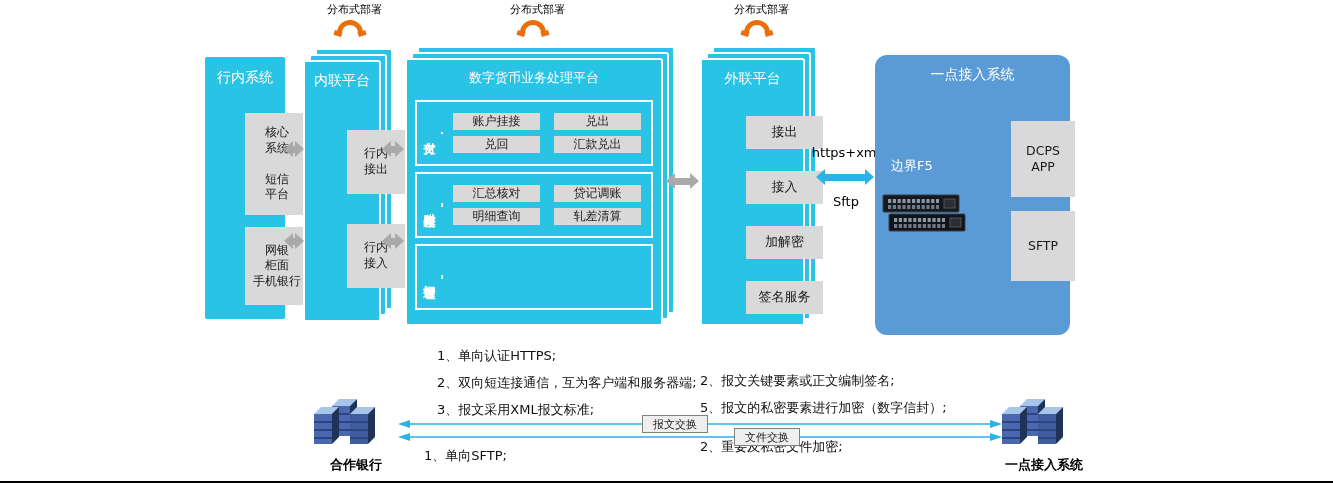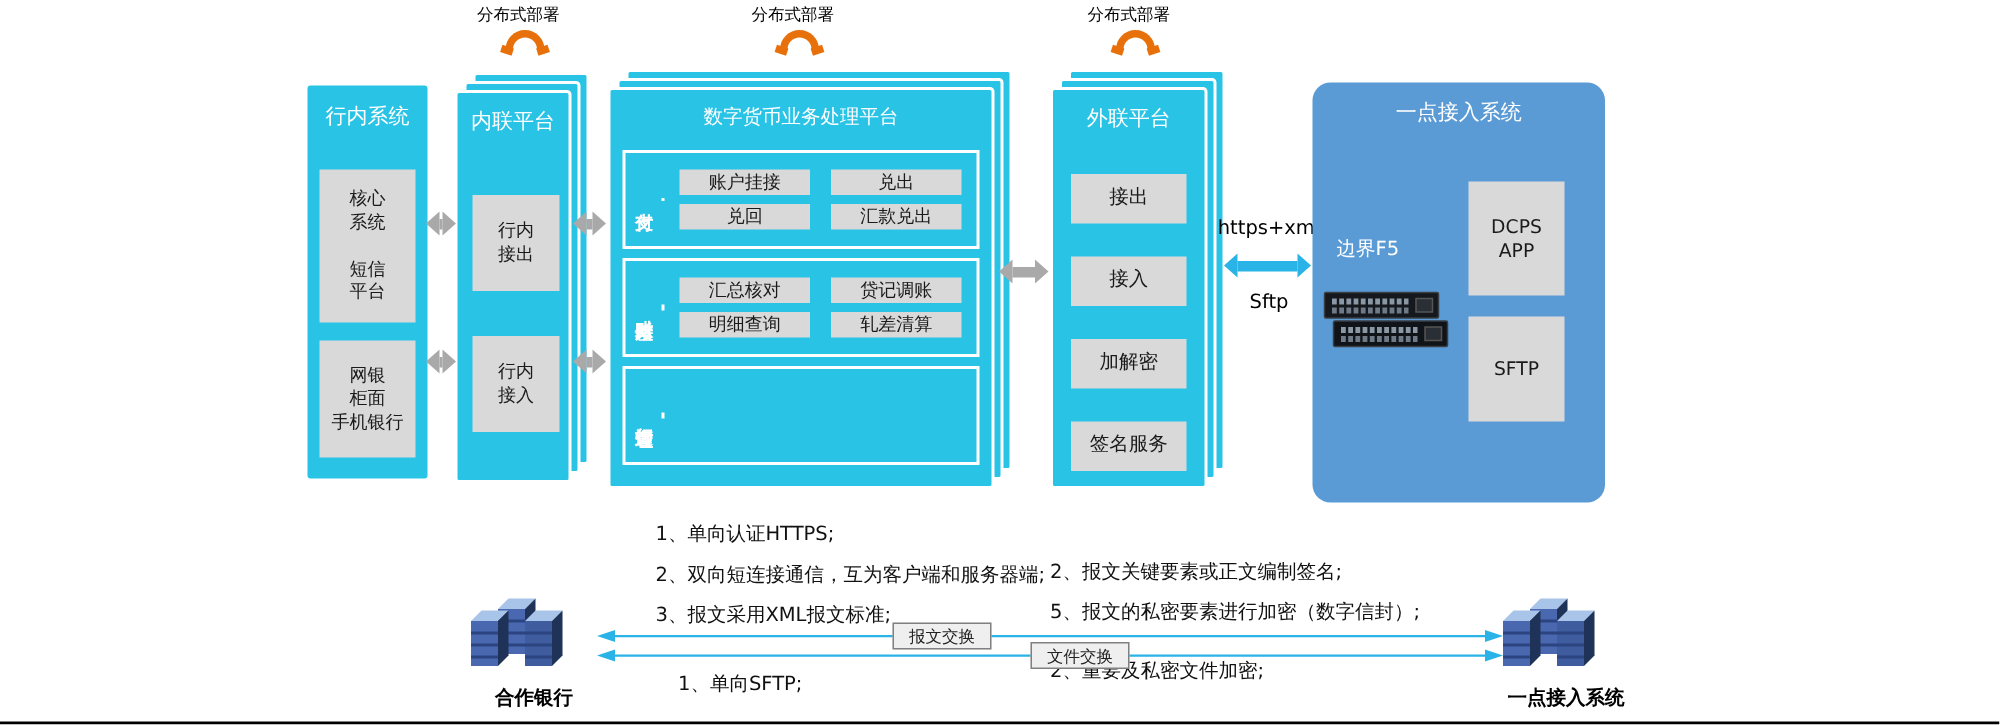--- a/index.html
+++ b/index.html
@@ -2,46 +2,46 @@
 <html><head>
 <meta charset="utf-8">
 <style>
   * { margin:0; padding:0; box-sizing:border-box; }
   body { font-family:"DejaVu Sans","Liberation Sans",sans-serif; background:#fff; }
   .canvas { position:relative; width:1333px; height:483px; background:#fff; overflow:hidden; }
   .abs { position:absolute; }
   .cyan-box { background:#29C3E6; }
   .node-title { position:absolute; left:0; width:100%; text-align:center; color:#fff; font-weight:normal; font-size:14px; }
   .gbox { position:absolute; background:#D9D9D9; color:#1a1a1a; display:flex; align-items:center; justify-content:center;
-          text-align:center; font-size:12px; line-height:1.3; white-space:pre-line; }
+          text-align:center; font-size:12px; line-height:1.3; white-space:pre-line;margin-left:32px; }
   .stack-layer { position:absolute; background:#29C3E6; border:2px solid #fff; border-radius:3px; }
   .dbl-arrow { position:absolute; display:flex; align-items:center; height:16px; }
   .dbl-arrow .head-l { width:0; height:0; border-top:8px solid transparent; border-bottom:8px solid transparent; border-right:9px solid #A9A9A9; }
   .dbl-arrow .bar { flex:1; height:7px; background:#A9A9A9; }
   .dbl-arrow .head-r { width:0; height:0; border-top:8px solid transparent; border-bottom:8px solid transparent; border-left:9px solid #A9A9A9; }
   .dbl-arrow.cyan .head-l { border-right-color:#29B3E6; }
   .dbl-arrow.cyan .bar { background:#29B3E6; }
   .dbl-arrow.cyan .head-r { border-left-color:#29B3E6; }
-  .deploy { position:absolute; width:64px; text-align:left; }
+  .deploy { position:absolute; width:64px; text-align:right; }
   .deploy-text { font-size:11px; color:#000; }
   .clamp { width:26px; height:14px; border:5px solid #E8700A; border-bottom:none; border-radius:13px 13px 0 0; margin:3px auto 0; position:relative; }
   .clamp::before,.clamp::after { content:""; position:absolute; bottom:-2px; width:8px; height:5px; background:#E8700A; }
   .clamp::before { left:-8px; transform:rotate(18deg); }
   .clamp::after { right:-8px; transform:rotate(-18deg); }
   .dcep-rows { position:absolute; left:8px; top:40px; width:238px; display:flex; flex-direction:column; gap:6px; }
   .dcep-section { display:flex; height:66px; border:2px solid #fff;align-items:center; }
   .dcep-label { width:26px; border-right:2px solid #fff; color:#fff; font-weight:bold; font-size:12px; display:flex; align-items:center; justify-content:center;
                 writing-mode:vertical-lr; text-orientation:upright; letter-spacing:1px; }
   .dcep-cells { flex:1; display:grid; grid-template-columns:1fr 1fr; gap:6px 14px; padding:7px 10px; }
   .dcep-cell { background:#D9D9D9; display:flex; align-items:center; justify-content:center; font-size:12px; color:#1a1a1a; }
   .note-list { position:absolute; font-size:13px; color:#111; list-style:none; }
   .note-list li { margin-bottom:9px; }
   .note-line { position:absolute; font-size:13px; color:#111; }
   .tag-box { position:absolute; width:66px; height:18px; background:#EFEFEF; border:1px solid #808080; font-size:11px;
-             display:flex; align-items:center; justify-content:center; color:#222; z-index:3; }
+             display:flex; align-items:center; justify-content:center; color:#222; z-index:3;margin-left:47px; }
   .server-label { position:absolute; width:90px; text-align:center; font-size:13px; font-weight:bold; color:#000; }
   .link-label { position:absolute; font-size:13px; color:#000; text-align:center; }
   .bottom-line { position:absolute; left:0; bottom:0; width:100%; height:2px; background:#000; }
 </style>
 </head>
 <body>
 
 <div class="canvas">
 
   <div class="deploy" style="left:318px;top:2px">
@@ -178,21 +178,21 @@
 
   <ul class="note-list" style="left:437px;top:347px">
     <li>1、单向认证HTTPS;</li>
     <li>2、双向短连接通信，互为客户端和服务器端;</li>
     <li>3、报文采用XML报文标准;</li>
   </ul>
   <ul class="note-list" style="left:700px;top:372px">
     <li>2、报文关键要素或正文编制签名;</li>
     <li>5、报文的私密要素进行加密（数字信封）;</li>
   </ul>
-  <div class="note-line" style="left:452px;top:447px">1、单向SFTP;</div>
+  <div class="note-line" style="left:424px;top:447px">1、单向SFTP;</div>
   <div class="note-line" style="left:700px;top:438px">2、重要及私密文件加密;</div>
 
   <svg class="abs" style="left:393px;top:413px" width="614" height="32">
     <line x1="16" y1="11" x2="598" y2="11" stroke="#29B3E6" stroke-width="1.5"></line>
     <polygon points="5,11 17,7 17,15" fill="#29B3E6"></polygon>
     <polygon points="609,11 597,7 597,15" fill="#29B3E6"></polygon>
     <line x1="16" y1="24" x2="598" y2="24" stroke="#29B3E6" stroke-width="1.5"></line>
     <polygon points="5,24 17,20 17,28" fill="#29B3E6"></polygon>
     <polygon points="609,24 597,20 597,28" fill="#29B3E6"></polygon>
   </svg>

